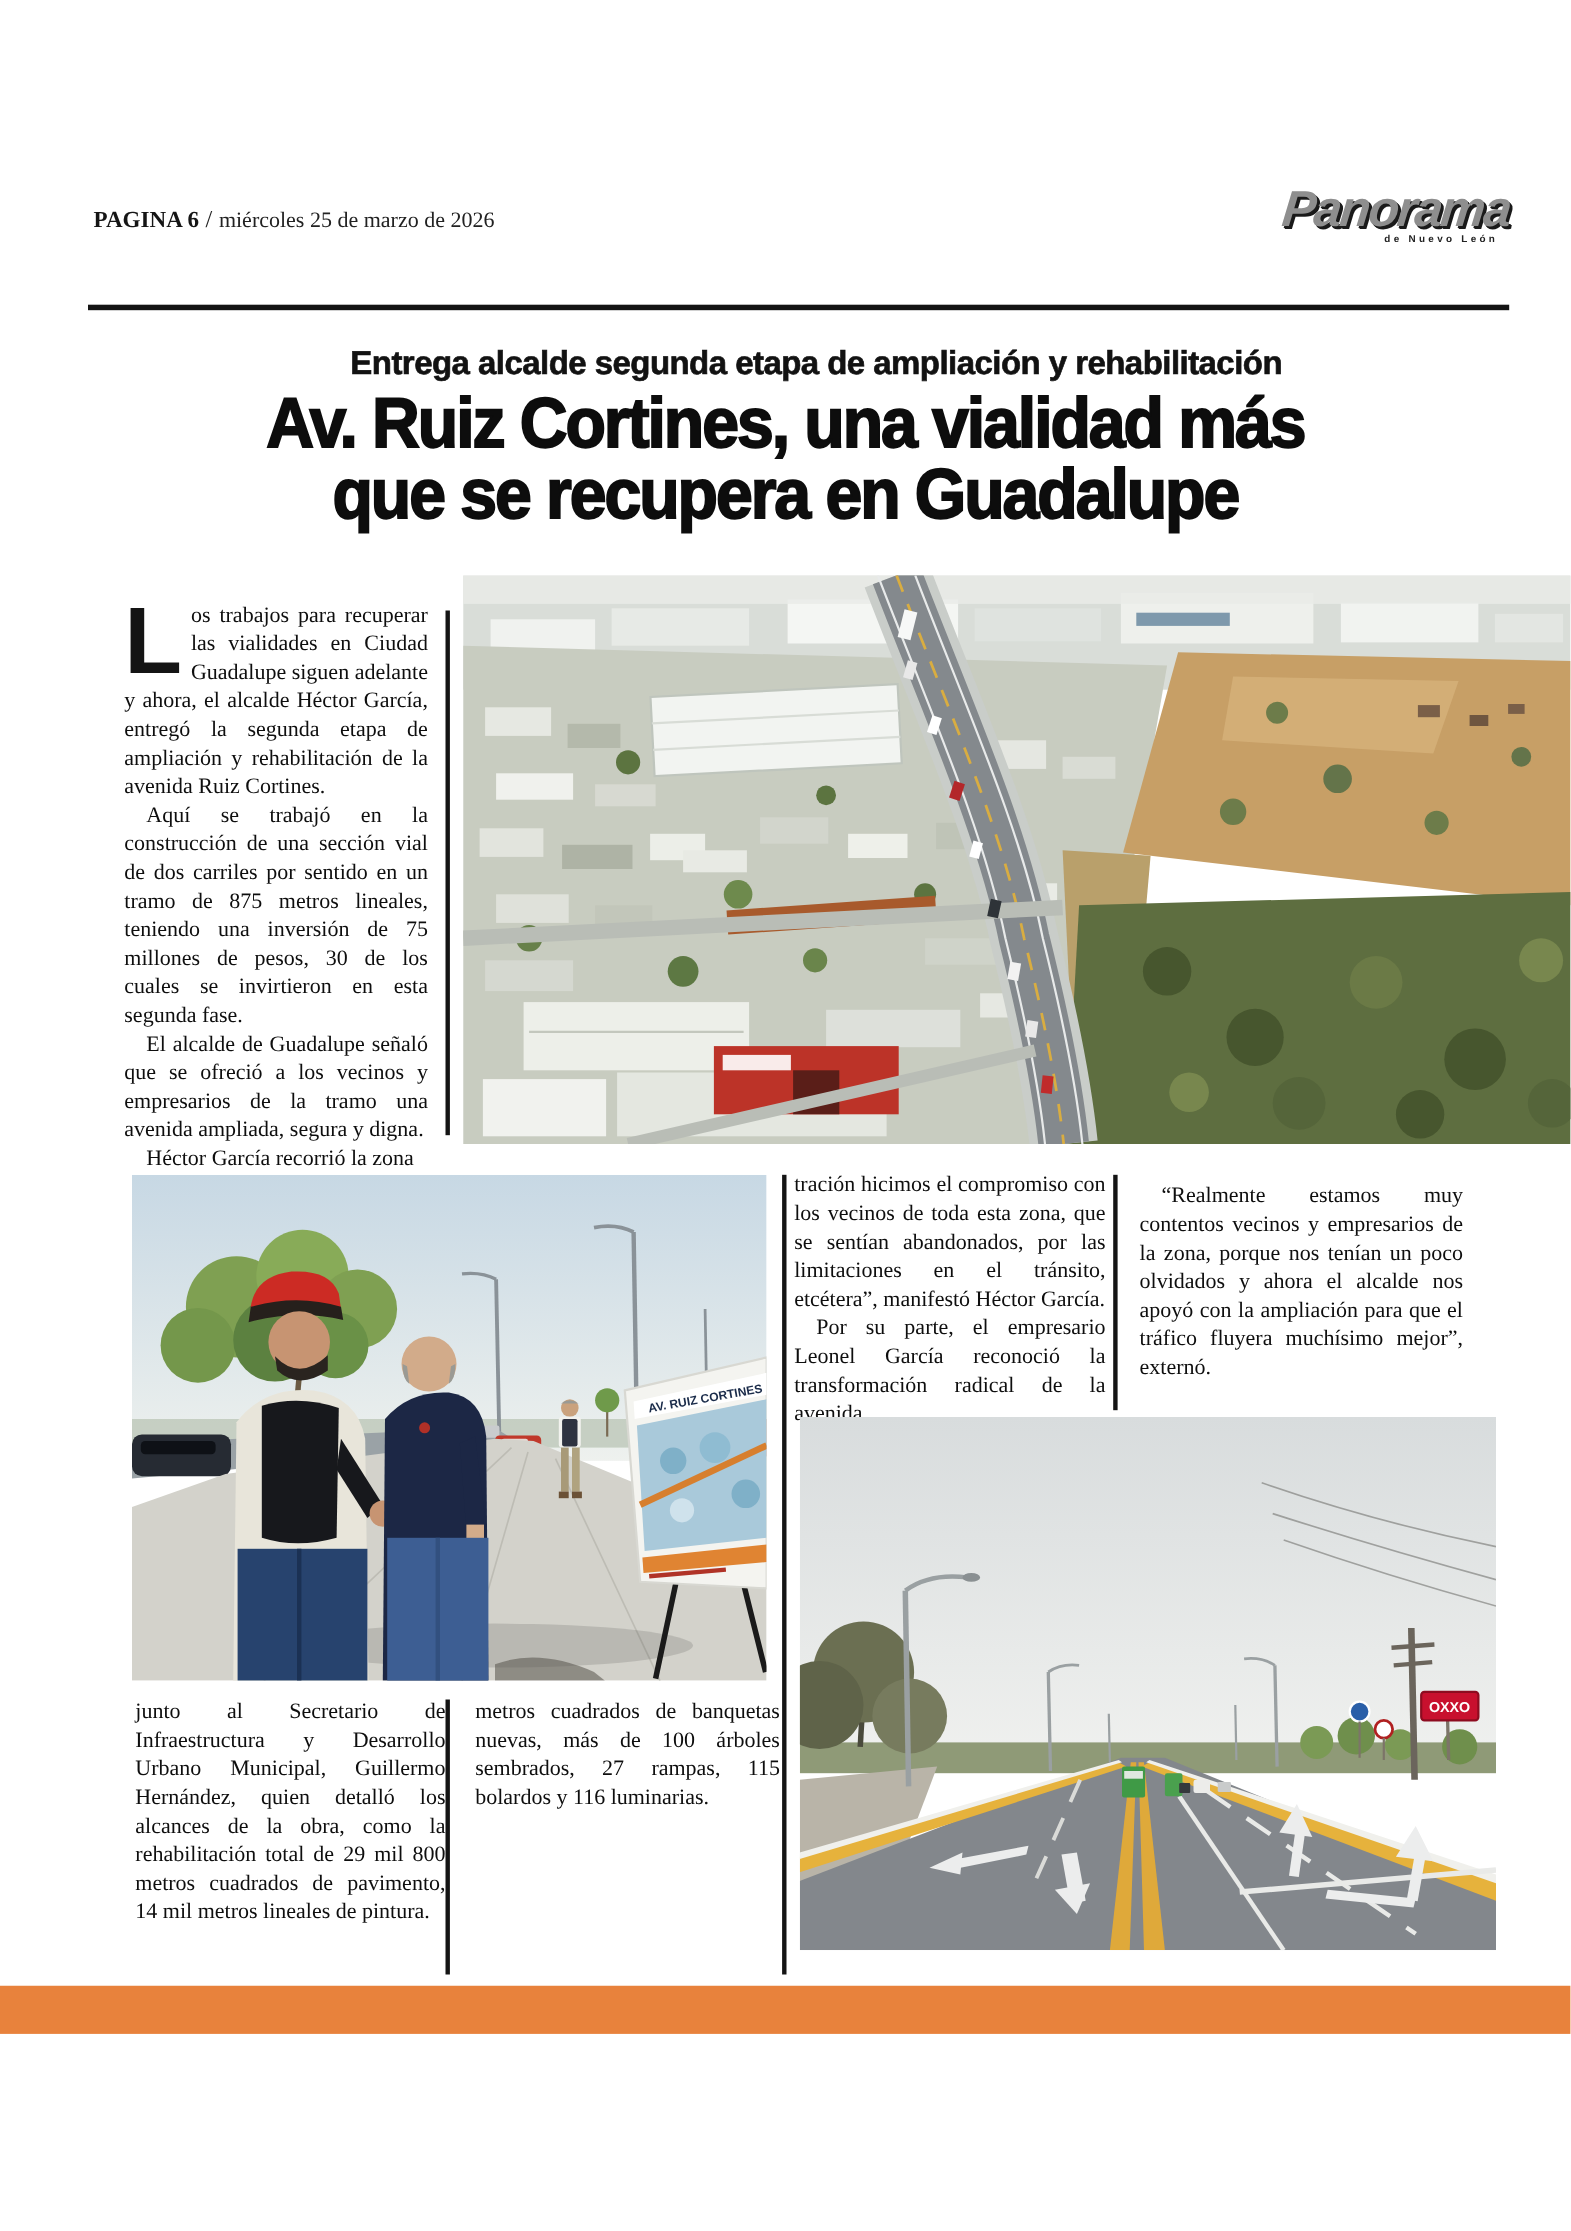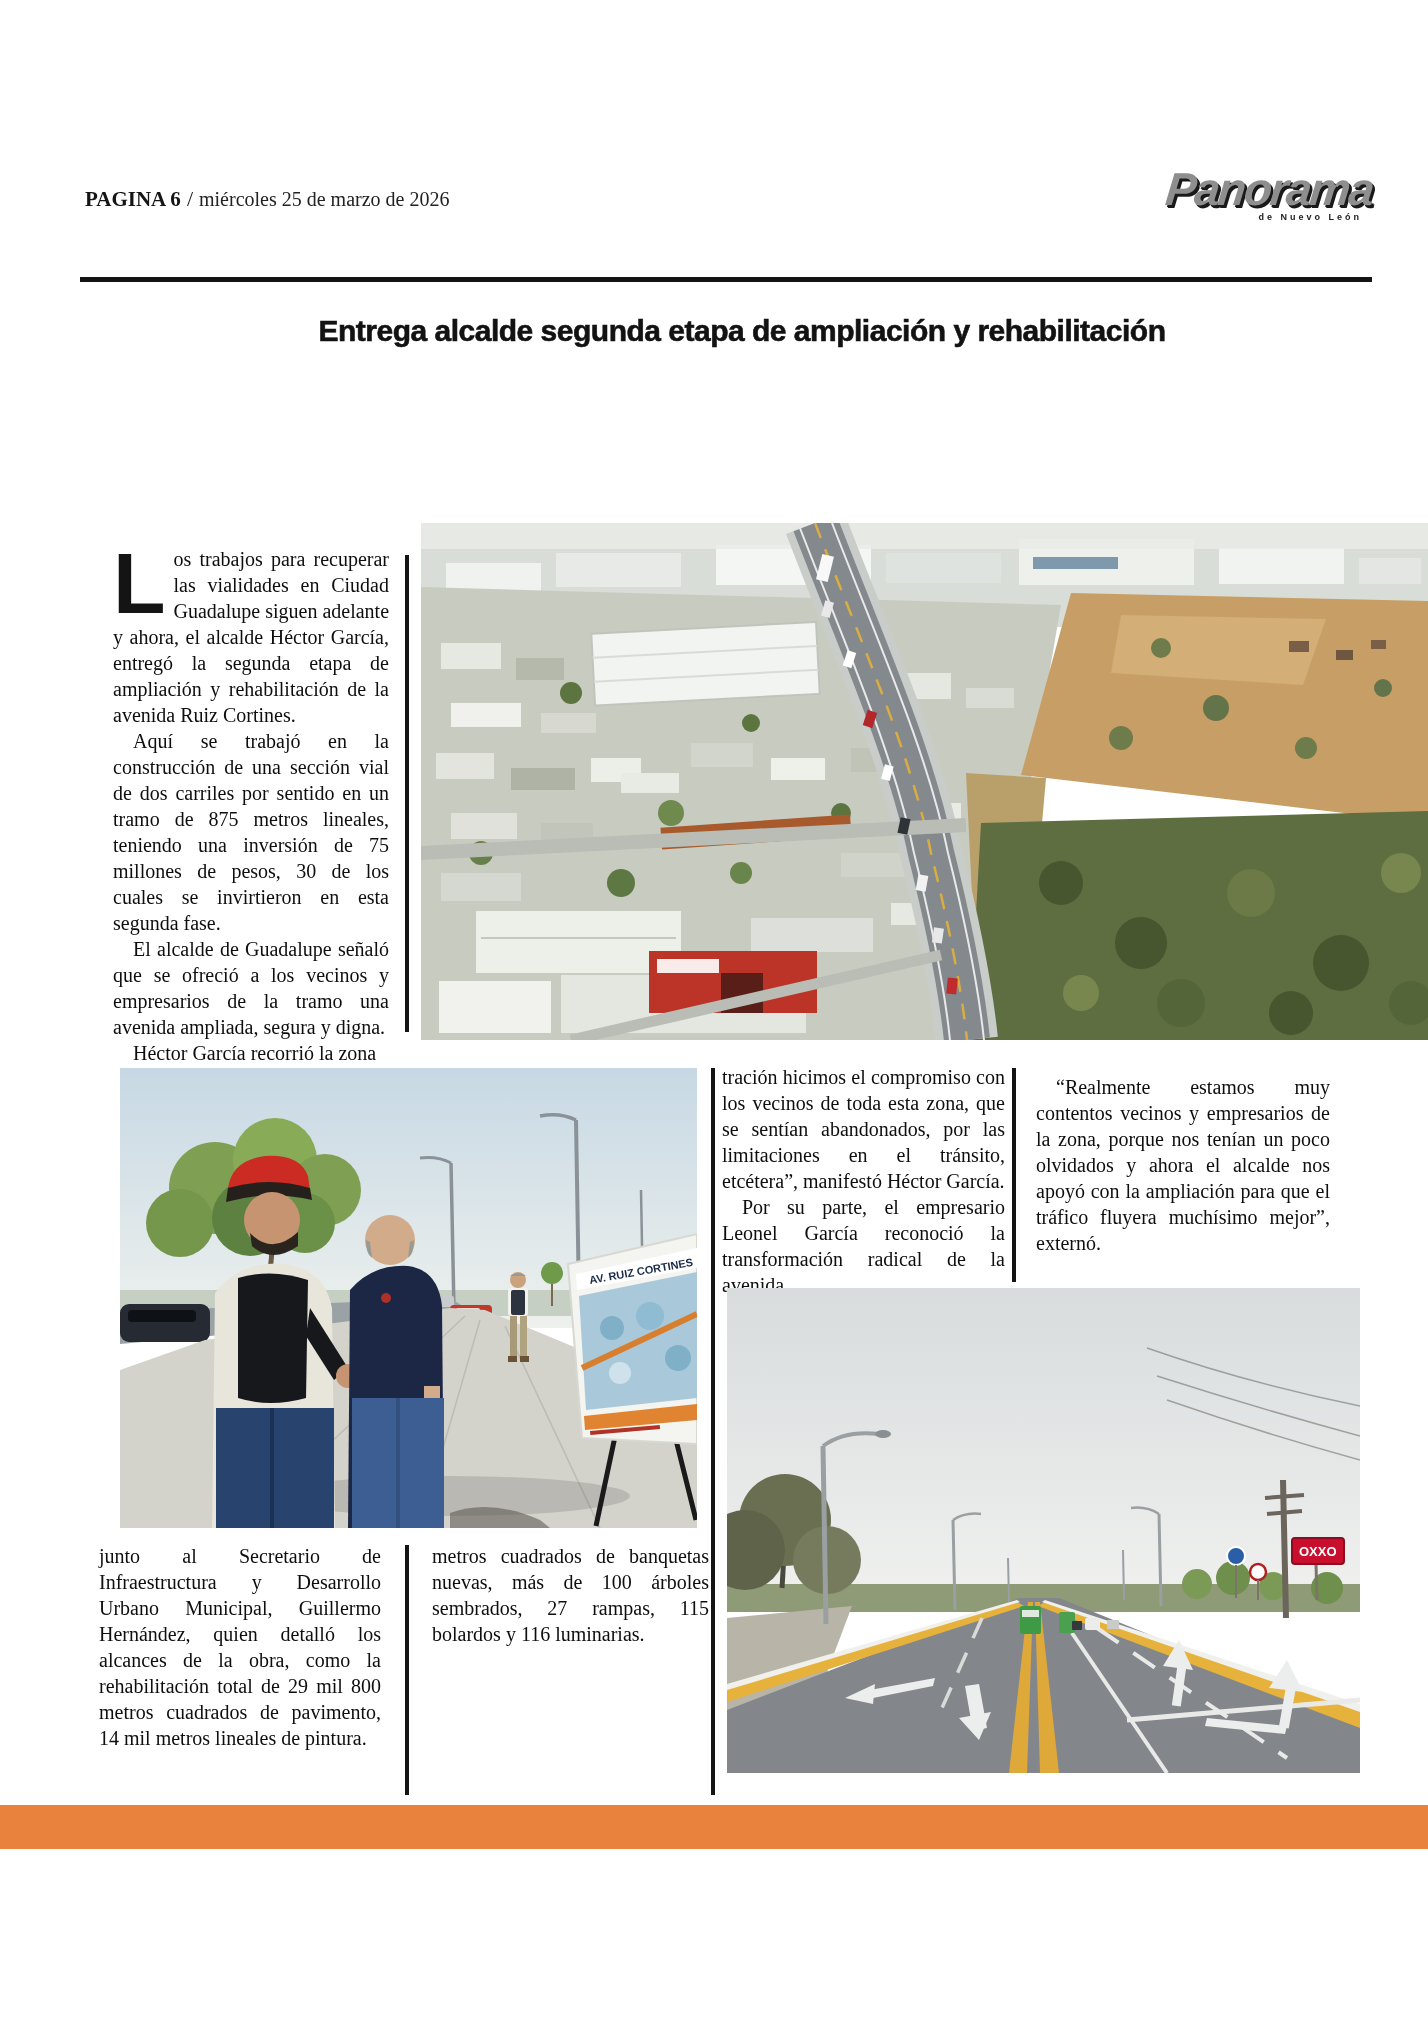--- a/index.html
+++ b/index.html
@@ -44,20 +44,24 @@
   <div class="folio">
     <span class="plabel">PAGINA 6</span><span class="sep">/</span><span>miércoles 25 de marzo de 2026</span>
   </div>
   <div class="logo">
     <div class="logo-word">Panorama</div>
     <div class="logo-tag">de Nuevo León</div>
   </div>
   <div class="header-rule"></div>
 
   <div class="kicker">Entrega alcalde segunda etapa de ampliación y rehabilitación</div>
+  <div class="headline">
+    <span class="hl">Av. Ruiz Cortines, una vialidad más</span><br>
+    <span class="hl">que se recupera en Guadalupe</span>
+  </div>
 
   <div class="col" style="left:113px;top:546px;width:276px;">
     <p><span class="dropcap">L</span><span>os trabajos para recuperar las vialidades en Ciudad Guadalupe siguen adelante y ahora, el alcalde Héctor García, entregó la segunda etapa de ampliación y rehabilitación de la avenida Ruiz Cortines.</span></p>
     <p class="indent">Aquí se trabajó en la construcción de una sección vial de dos carriles por sentido en un tramo de 875 metros lineales, teniendo una inversión de 75 millones de pesos, 30 de los cuales se invirtieron en esta segunda fase.</p>
     <p class="indent">El alcalde de Guadalupe señaló que se ofreció a los vecinos y empresarios de la tramo una avenida ampliada, segura y digna.</p>
     <p class="indent">Héctor García recorrió la zona</p>
   </div>
   <div class="vrule" style="left:405px;top:555px;height:477px;"></div>
 
   <div class="photo" style="left:421px;top:523px;width:1007px;height:517px;">
@@ -393,21 +397,21 @@
         <rect x="332" y="324" width="16" height="21" rx="2" fill="#4aa04e"></rect>
         <rect x="358" y="330" width="15" height="12" rx="2" fill="#ececea"></rect>
         <rect x="345" y="333" width="10" height="9" rx="1" fill="#35383c"></rect>
         <rect x="380" y="332" width="12" height="9" rx="1" fill="#c9cbcb"></rect>
       </g>
     </svg>
   </div>
 
   <div class="vrule" style="left:405px;top:1545px;height:250px;"></div>
 
-  <div class="col" style="left:99px;top:1543px;width:282px;">
+  <div class="col" style="left:123px;top:1543px;width:282px;">
     <p>junto al Secretario de Infraestructura y Desarrollo Urbano Municipal, Guillermo Hernández, quien detalló los alcances de la obra, como la rehabilitación total de 29 mil 800 metros cuadrados de pavimento, 14 mil metros lineales de pintura.</p>
   </div>
   <div class="col" style="left:432px;top:1543px;width:277px;">
     <p>metros cuadrados de banquetas nuevas, más de 100 árboles sembrados, 27 rampas, 115 bolardos y 116 luminarias.</p>
   </div>
 
   <div class="orange-bar">
     <svg width="1428" height="44">
       <rect x="0" y="0" width="1428" height="44" fill="#E8823C"></rect>
     </svg>

